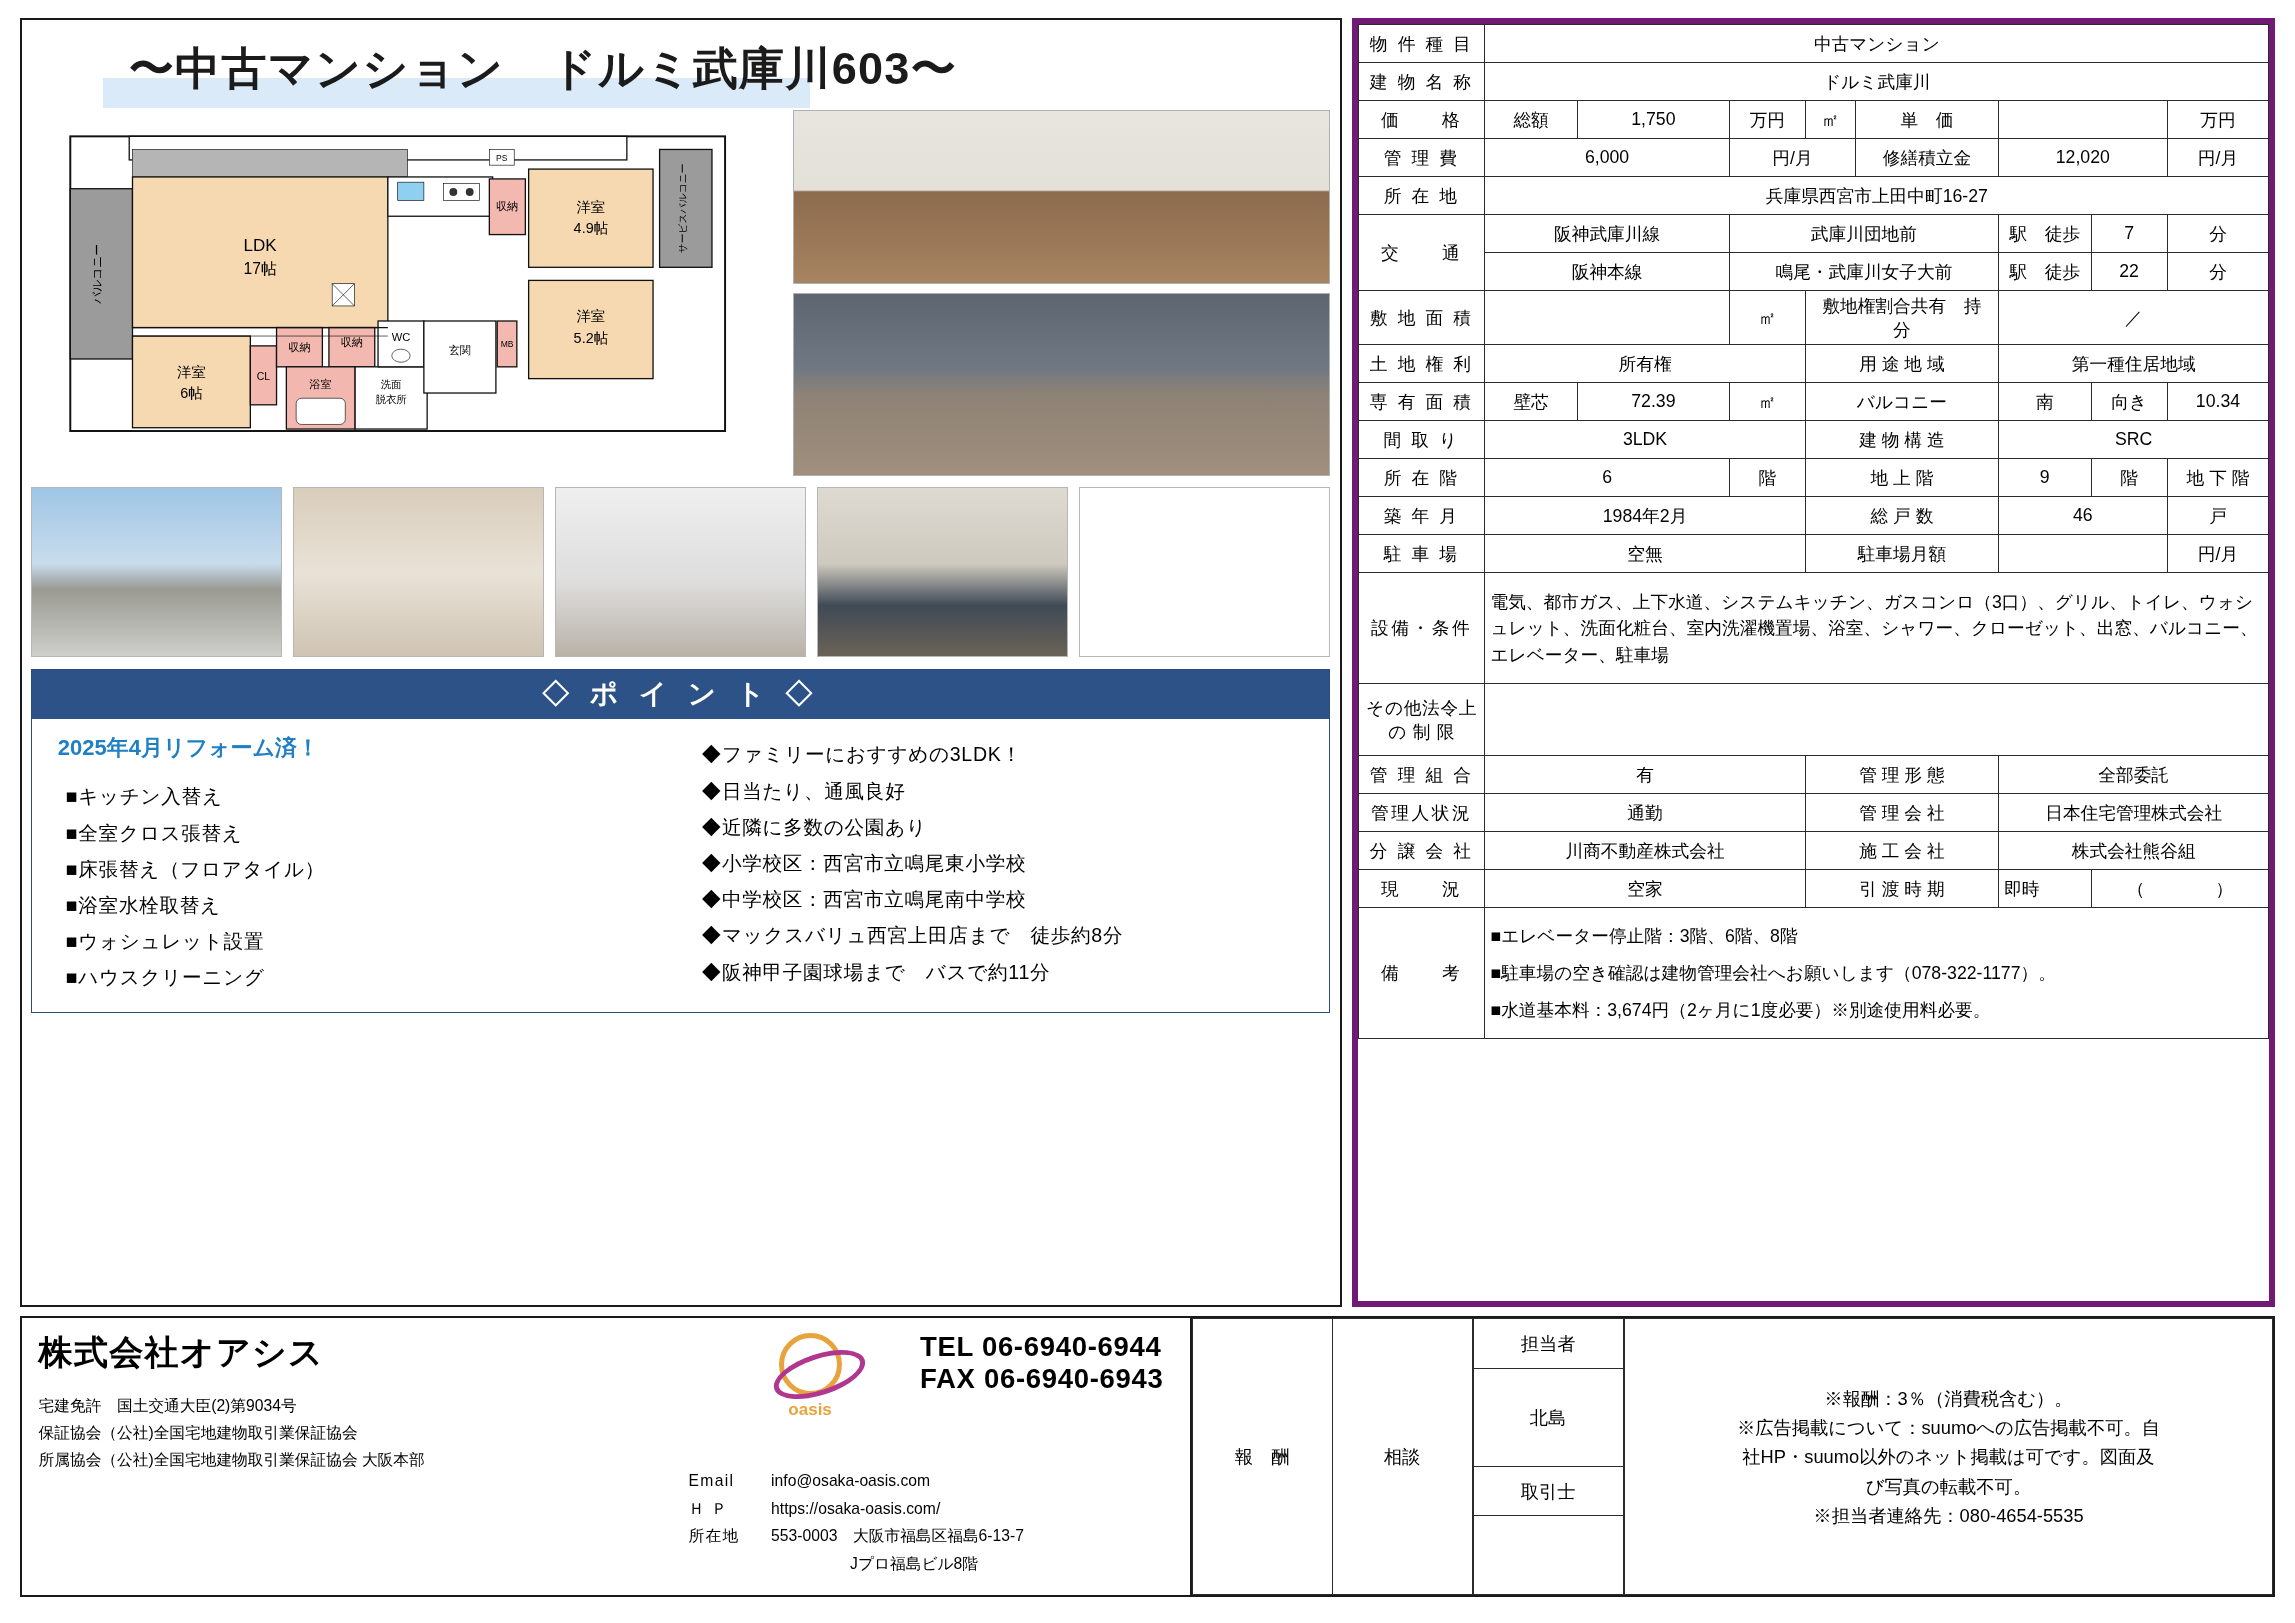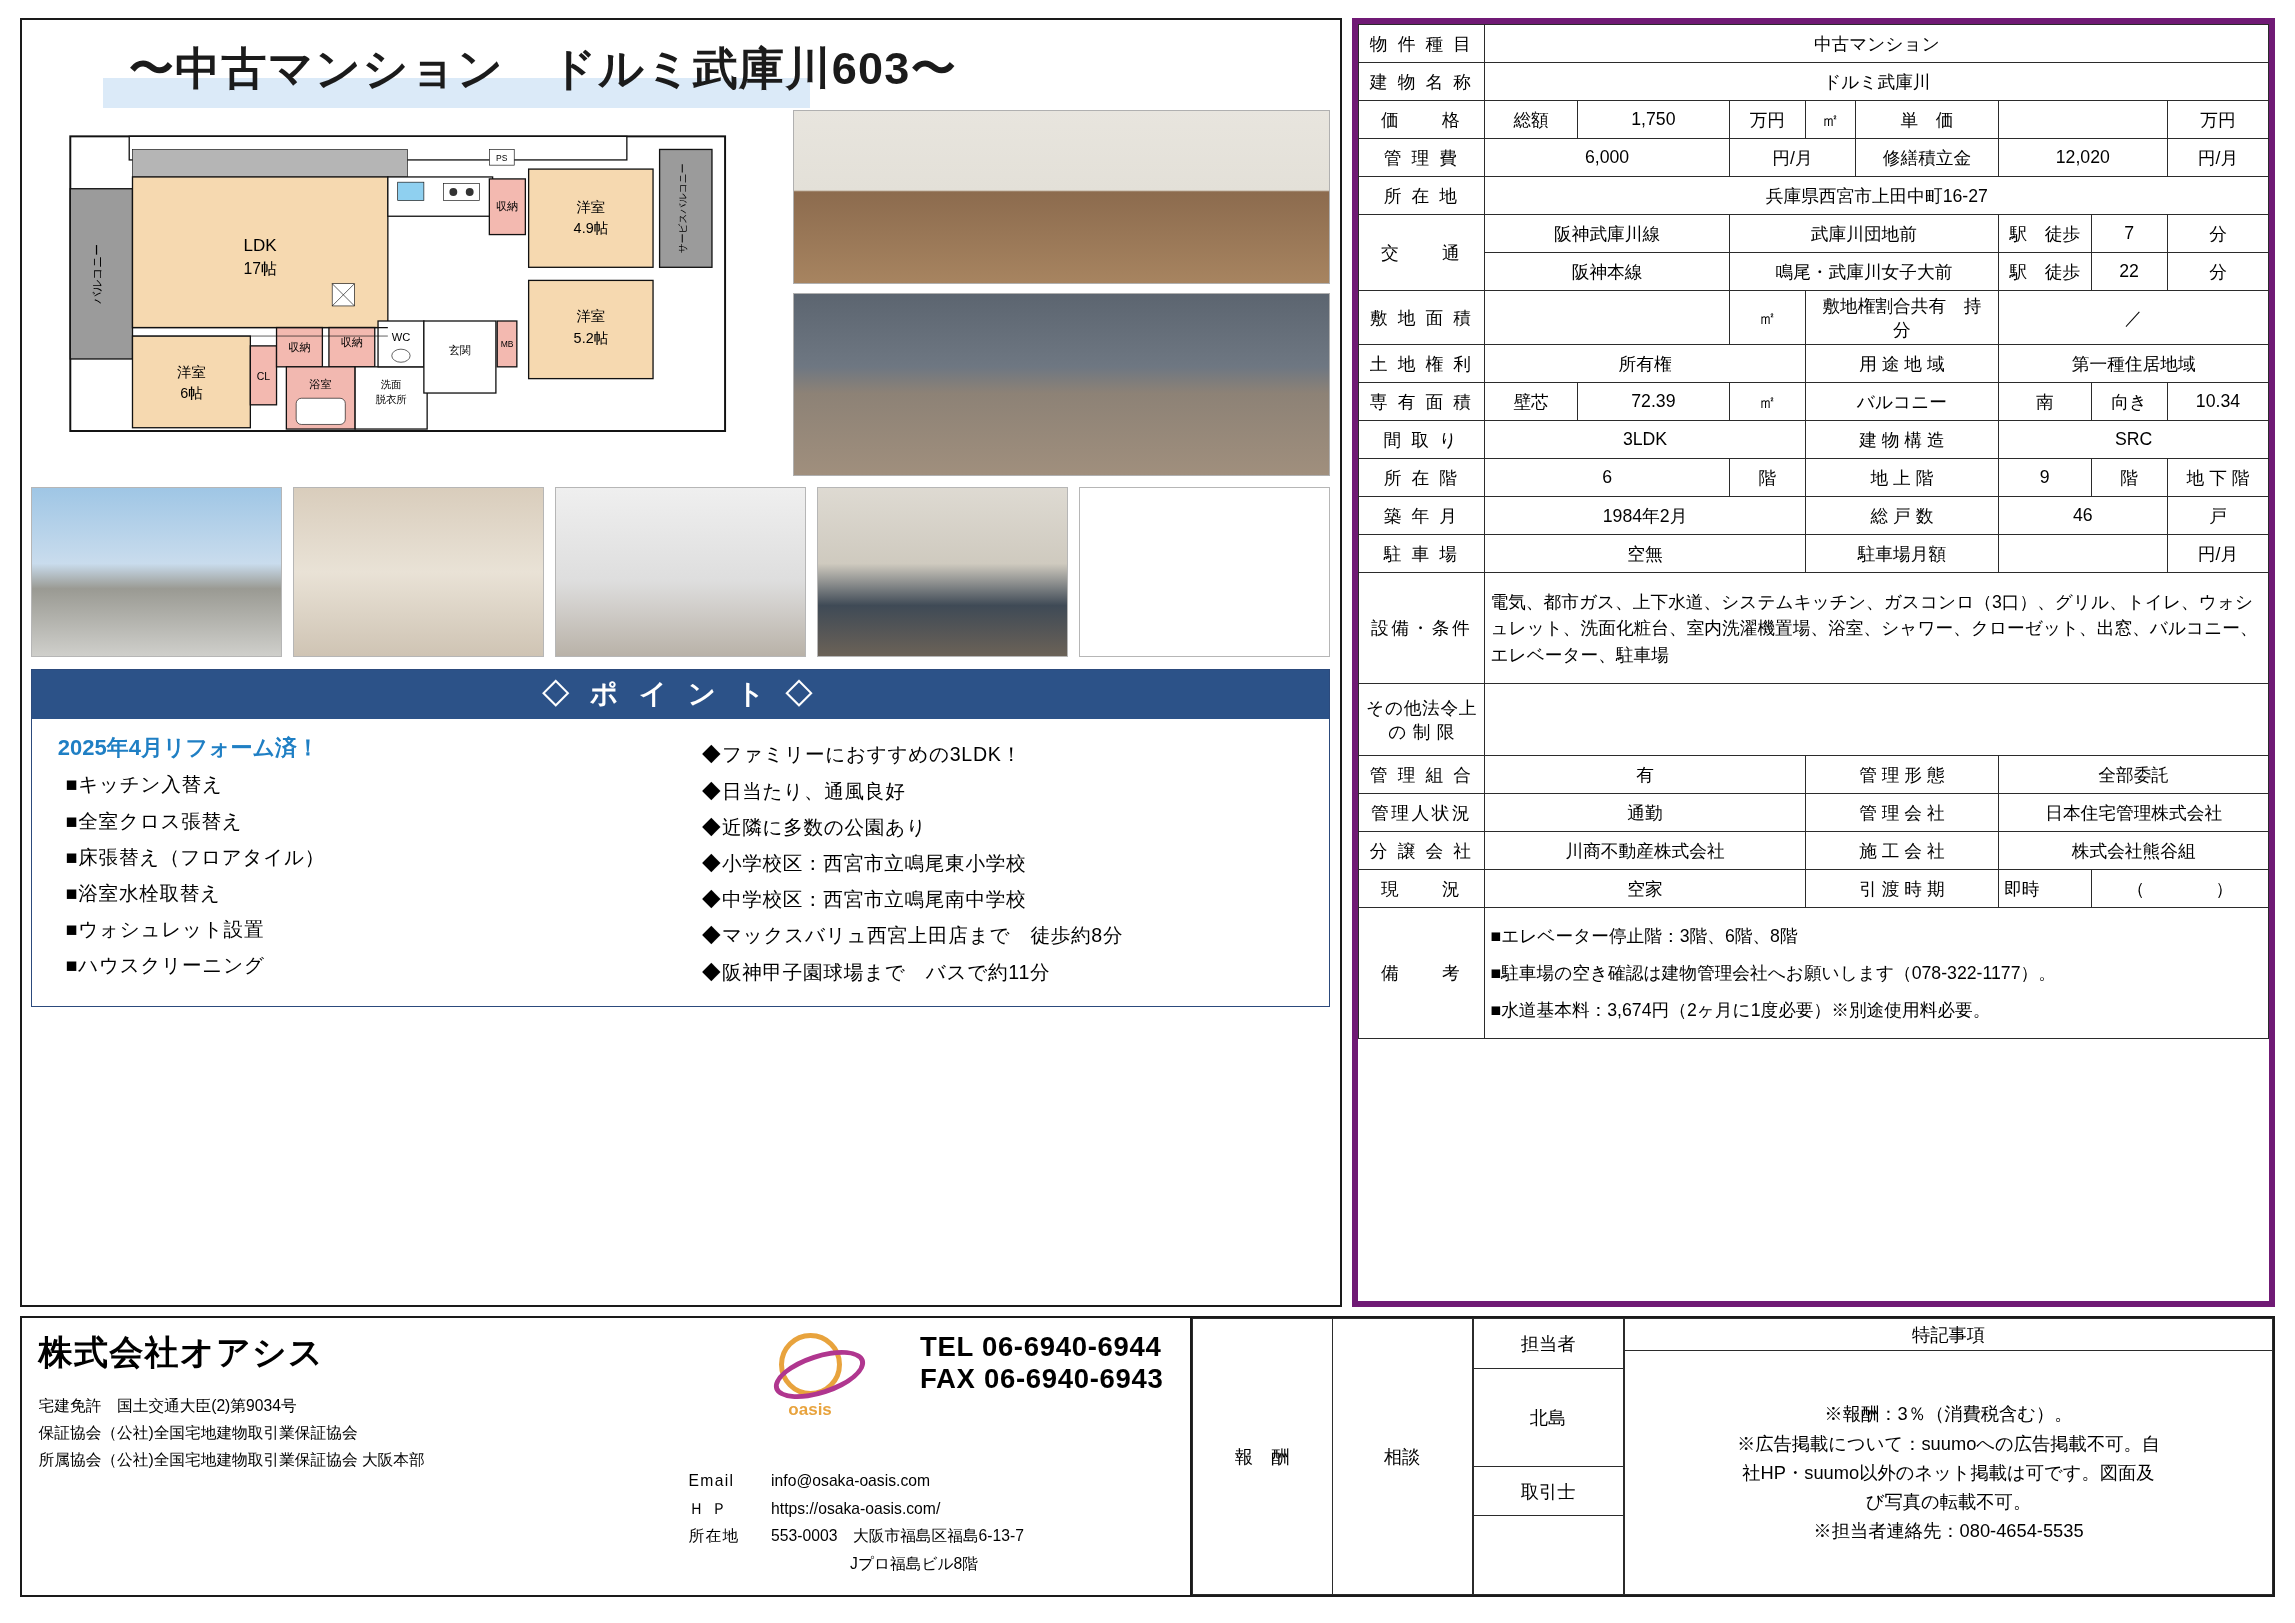--- a/index.html
+++ b/index.html
@@ -51,21 +51,21 @@
   .t5 { background: linear-gradient(180deg,#efeae2 0%,#ddd6cb 50%,#7d6a55 78%,#b9a徐 100%); }
 
   
   .point-box { margin-top: 11.8px; border:1.3px solid #2c4a7c; }
   .point-head {
     background:#2c5288; color:#fff; text-align:center;
     font-size: 27.5px; font-weight:bold; letter-spacing: 6.5px; padding: 6.5px 0;
   }
   .point-body { display:flex; padding: 14.4px 19.6px 11.8px 26px; gap: 19.6px; }
   .point-col { width: 50%; }
-  .point-lead { color:#1f7fc4; font-size: 22px; font-weight:bold; margin-bottom: 8px; }
+  .point-lead { color:#1f7fc4; font-size: 22px; font-weight:bold; margin-bottom: 20px; }
   .point-col ul { list-style:none; margin:8px; padding:0; }
   .point-col li { font-size: 19.6px; margin-bottom: 9.2px; letter-spacing: 0.7px; }
 
   
   table.spec { width:100%; border-collapse: collapse; table-layout: fixed; }
   table.spec td { border:0.7px solid #2b2b2b; font-size: 17.7px; padding: 2.6px 5.2px; height: 38px; vertical-align: middle; }
   td.lbl { text-align: center; letter-spacing: 2.6px; width: 98px; }
   td.c { text-align:center; }
   td.l { text-align:left; }
   .big { font-size: 26px; }
@@ -454,23 +454,20 @@
         <tr>
           <td class="small">取引士</td>
         </tr>
         <tr>
           <td style="height:79px"></td>
         </tr>
       </tbody>
         </table>
       <table class="ftab" style="flex:1; width:100%">
         <tbody>
-            <tr>
-          <td class="small" style="height:30px">特記事項</td>
-        </tr>
         <tr>
           <td class="tokki">
             <div>※報酬：3％（消費税含む）。</div>
             <div>※広告掲載について：suumoへの広告掲載不可。自</div>
             <div>社HP・suumo以外のネット掲載は可です。図面及</div>
             <div>び写真の転載不可。</div>
             <div>※担当者連絡先：080-4654-5535</div>
           </td>
         </tr>
       </tbody>

